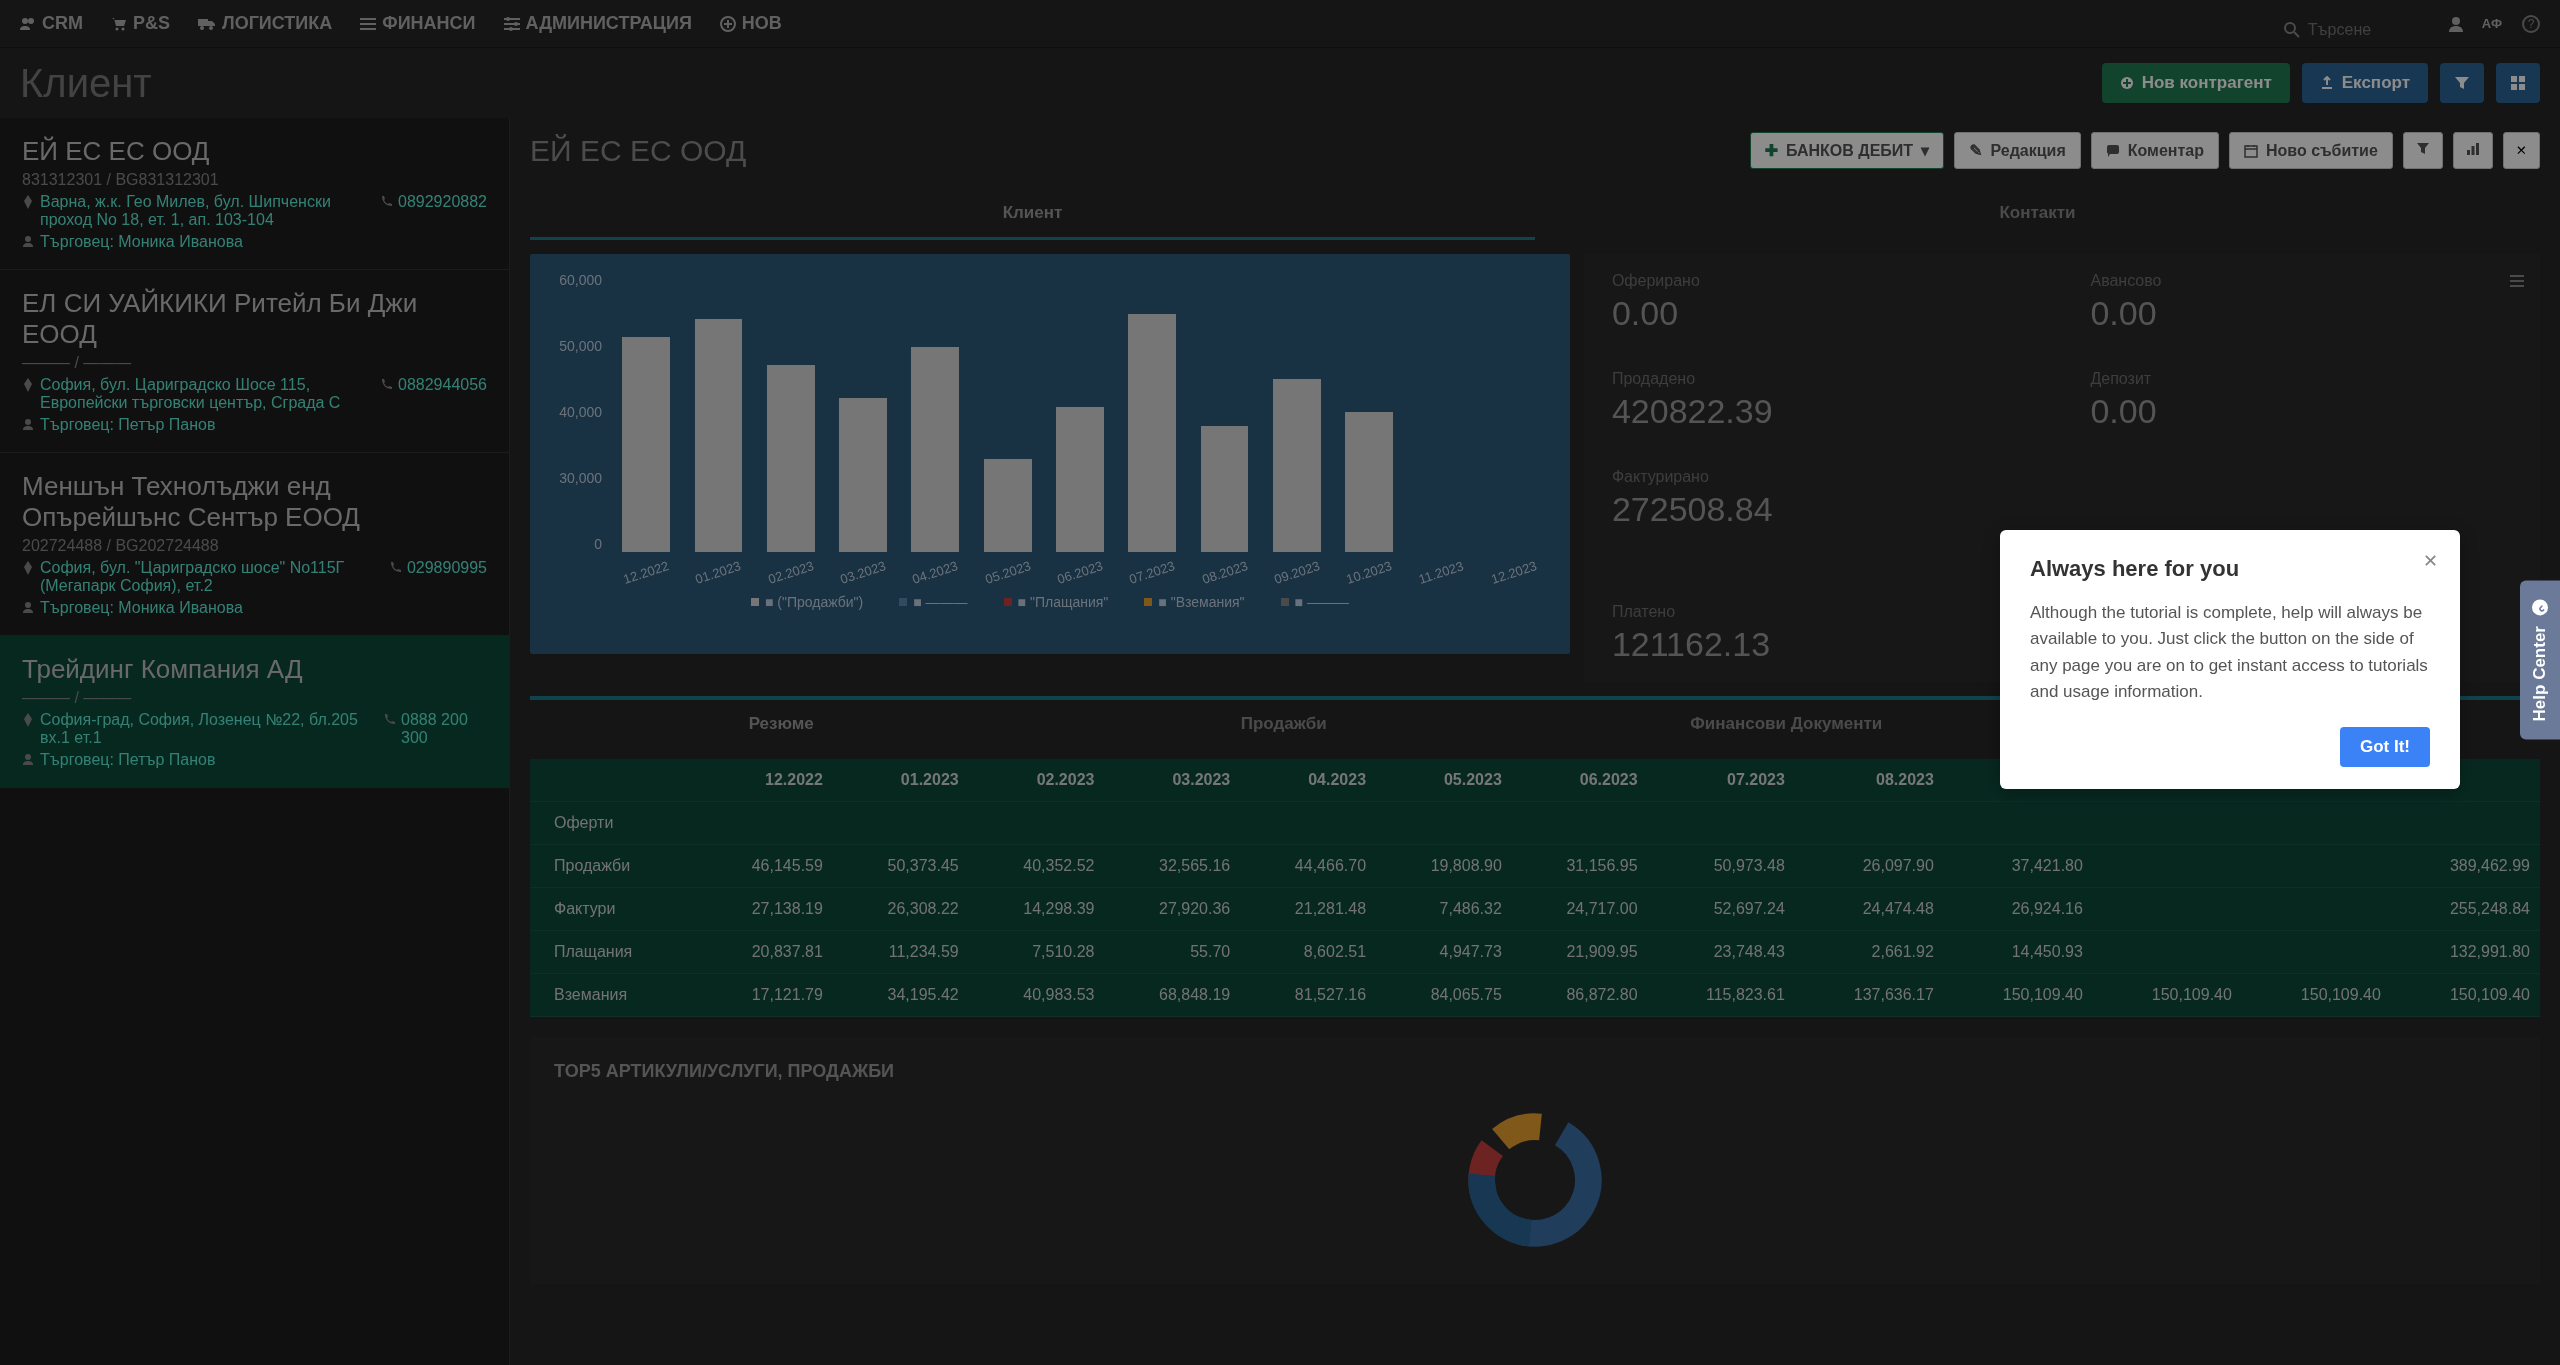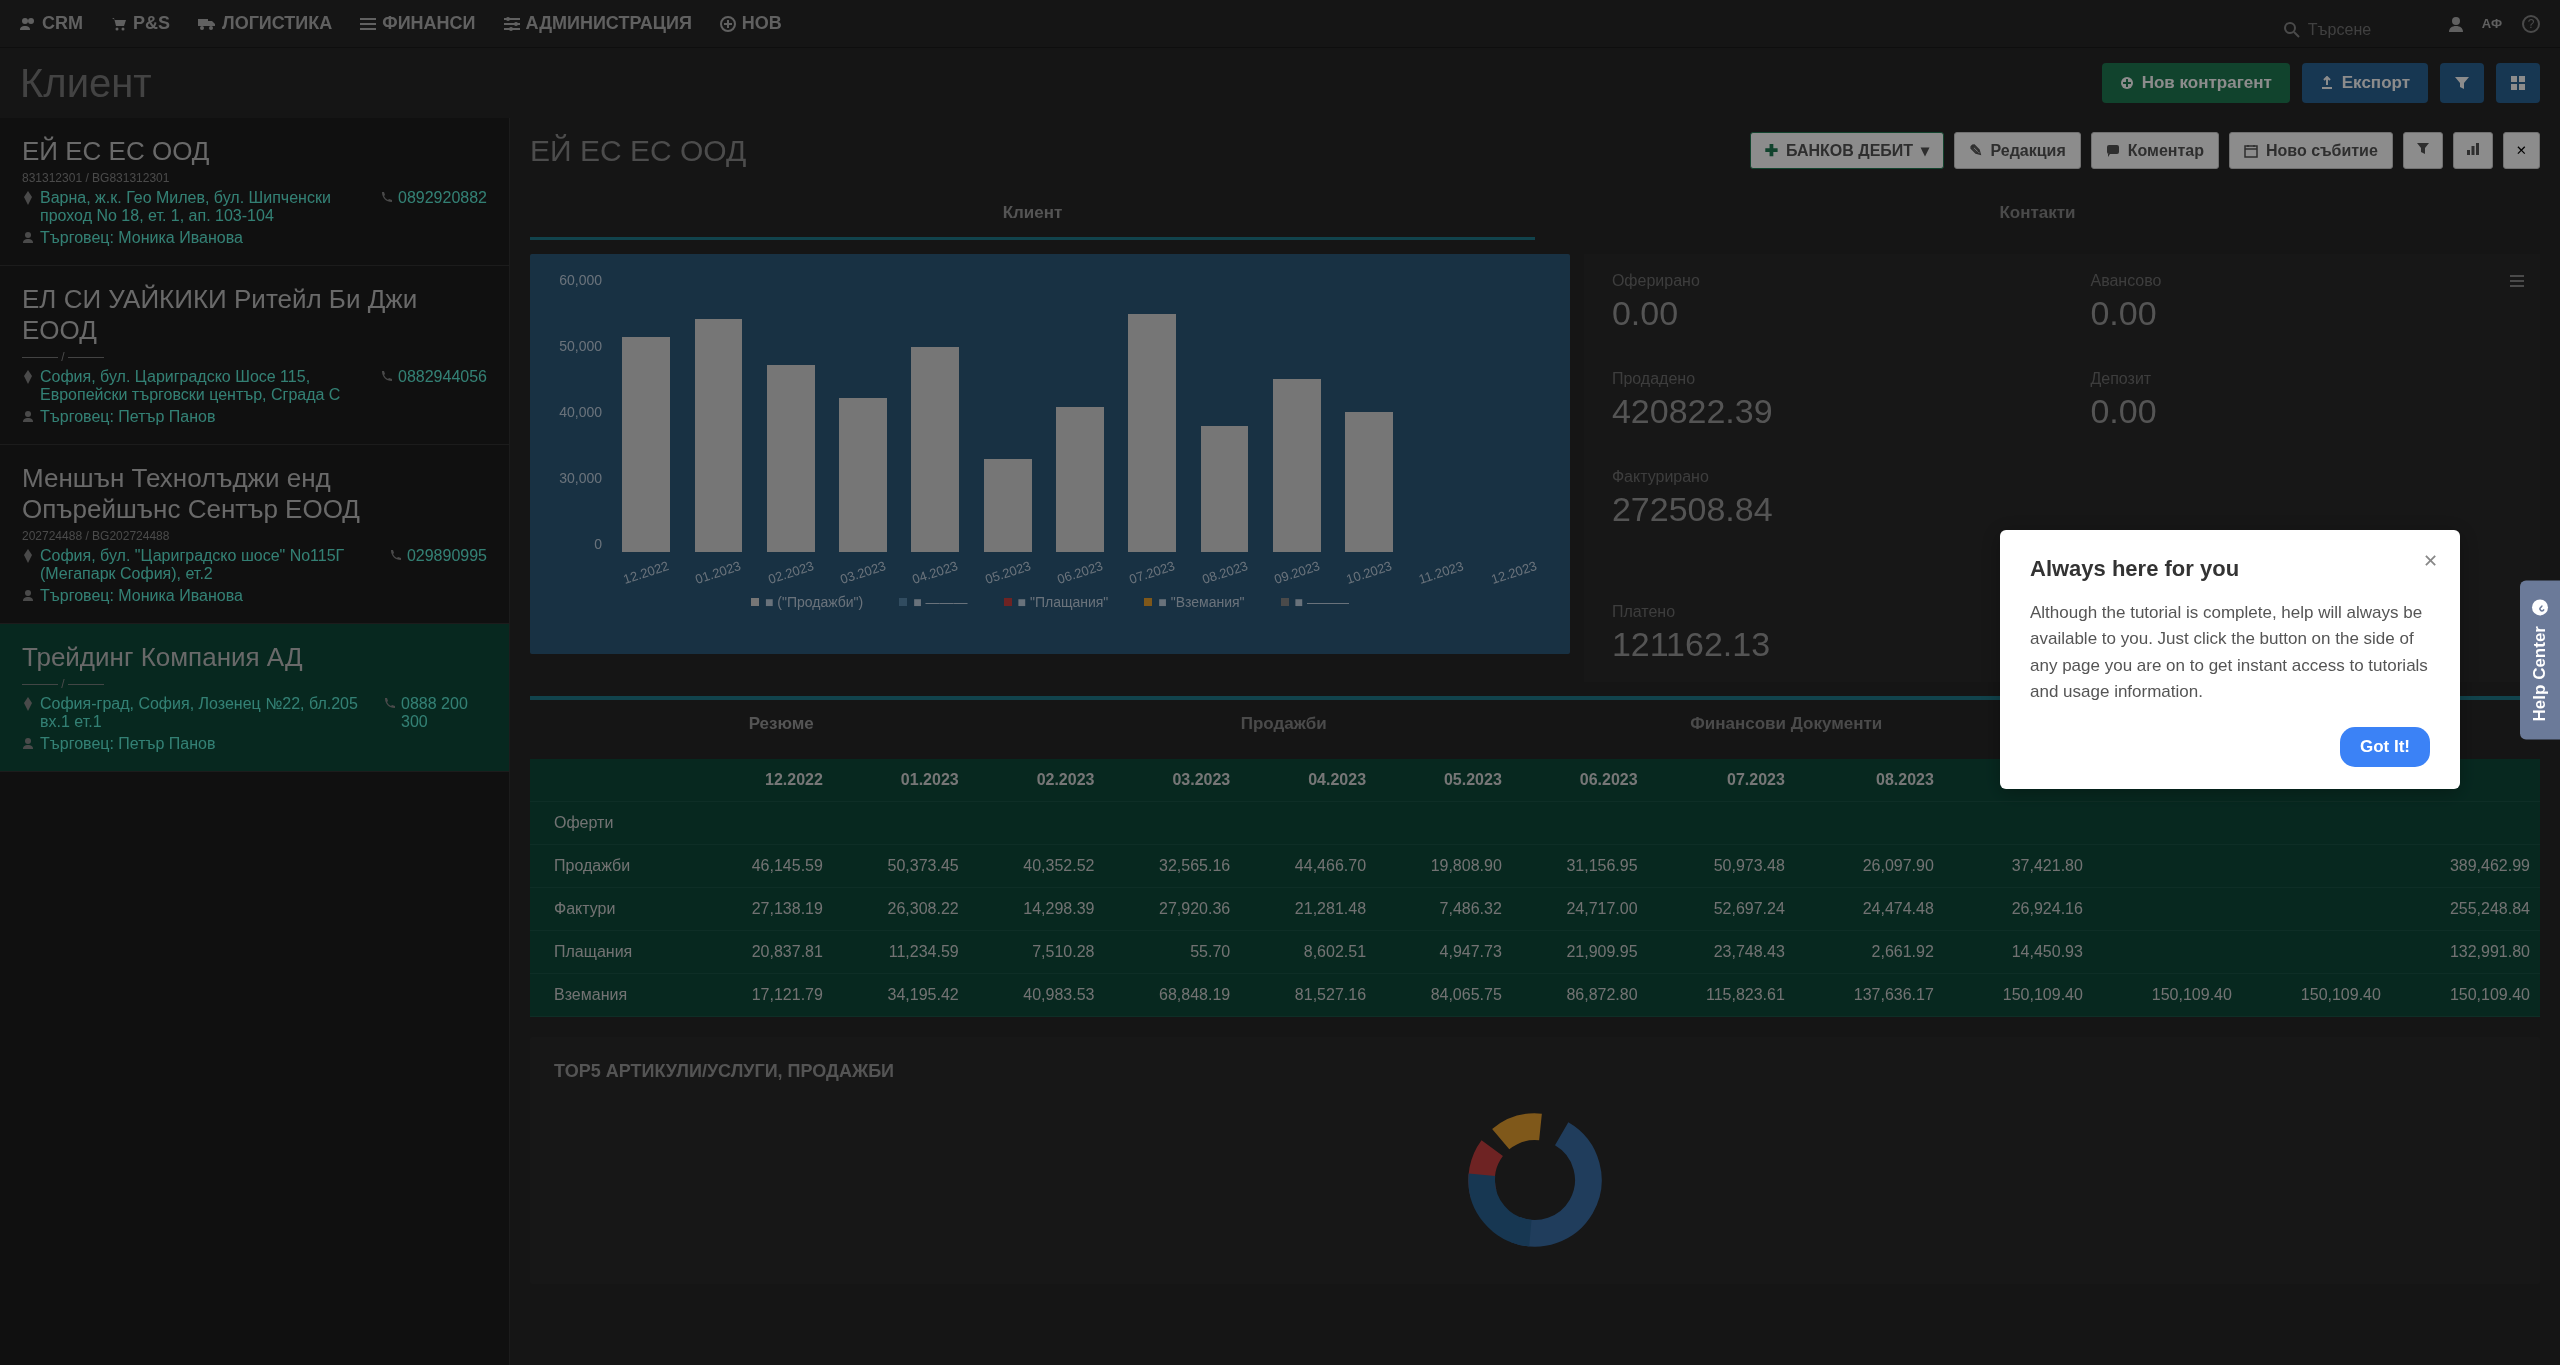--- a/index.html
+++ b/index.html
@@ -25,21 +25,21 @@
 
 
 .main { display: flex; height: calc(100% - 118px); }
 .sidebar { width: 510px; background: #1e1e1e; overflow-y: auto; border-right: 1px solid #333; }
 .content { flex: 1; padding: 0 20px 20px 20px; overflow-y: auto; }
 
 
 .client-card { padding: 18px 22px; border-bottom: 1px solid #333; cursor: pointer; }
 .client-card.selected { background: #0d4a3a; }
 .client-name { font-size: 26px; color: #bfbfbf; margin-bottom: 4px; }
-.client-id { font-size: 12px; color: #888; margin-bottom: 2px; }
+.client-id { font-size: 16px; color: #888; margin-bottom: 2px; }
 .client-line { font-size: 16px; color: #5eead4; display: flex; align-items: flex-start; gap: 6px; margin-top: 4px; }
 .client-line .icn { flex-shrink: 0; margin-top: 2px; }
 
 
 .content-header { display: flex; align-items: center; padding: 14px 0; }
 .content-title { font-size: 30px; color: #8a8a8a; }
 .content-actions { margin-left: auto; display: flex; gap: 10px; }
 .action-btn { display: flex; align-items: center; gap: 8px; padding: 8px 14px; background: #fff; color: #555; border: 1px solid #ccc; border-radius: 3px; font-size: 16px; font-weight: bold; cursor: pointer; }
 .action-btn.green { border-color: #1f7a52; }
 .action-btn .plus-green { color: #1f7a52; font-weight: bold; }
@@ -89,21 +89,21 @@
 .donut-wrap { display: flex; justify-content: center; }
 
 
 .dim-overlay { position: fixed; inset: 0; background: rgba(0,0,0,0.45); z-index: 50; }
 
 
 .help-popup { position: fixed; right: 100px; top: 530px; width: 460px; background: #fff; color: #333; border-radius: 6px; padding: 26px 30px 22px 30px; z-index: 100; box-shadow: 0 4px 20px rgba(0,0,0,0.3); }
 .help-popup .hp-title { font-size: 22px; font-weight: bold; margin-bottom: 18px; }
 .help-popup .hp-body { font-size: 17px; line-height: 1.55; color: #555; margin-bottom: 22px; }
 .help-popup .hp-close { position: absolute; top: 20px; right: 22px; cursor: pointer; color: #888; font-size: 18px; }
-.help-popup .hp-btn { float: right; background: #3b82f6; color: #fff; border: none; padding: 10px 20px; border-radius: 15px; font-size: 17px; font-weight: bold; cursor: pointer; }
+.help-popup .hp-btn { float: right; background: #3b82f6; color: #fff; border: none; padding: 10px 20px; border-radius: 4px; font-size: 17px; font-weight: bold; cursor: pointer; }
 .help-popup::after { content: ''; position: absolute; right: -12px; top: 40px; border: 12px solid transparent; border-left-color: #fff; }
 
 
 .help-tab { position: fixed; right: 0; top: 580px; background: #6b7a99; color: #fff; writing-mode: vertical-rl; transform: rotate(180deg); padding: 18px 10px; border-radius: 0 6px 6px 0; font-size: 17px; font-weight: bold; z-index: 60; cursor: pointer; display: flex; align-items: center; gap: 10px; }
 
 
 .icn { display: inline-flex; }
 svg { display: block; }
 </style>
 </head>

